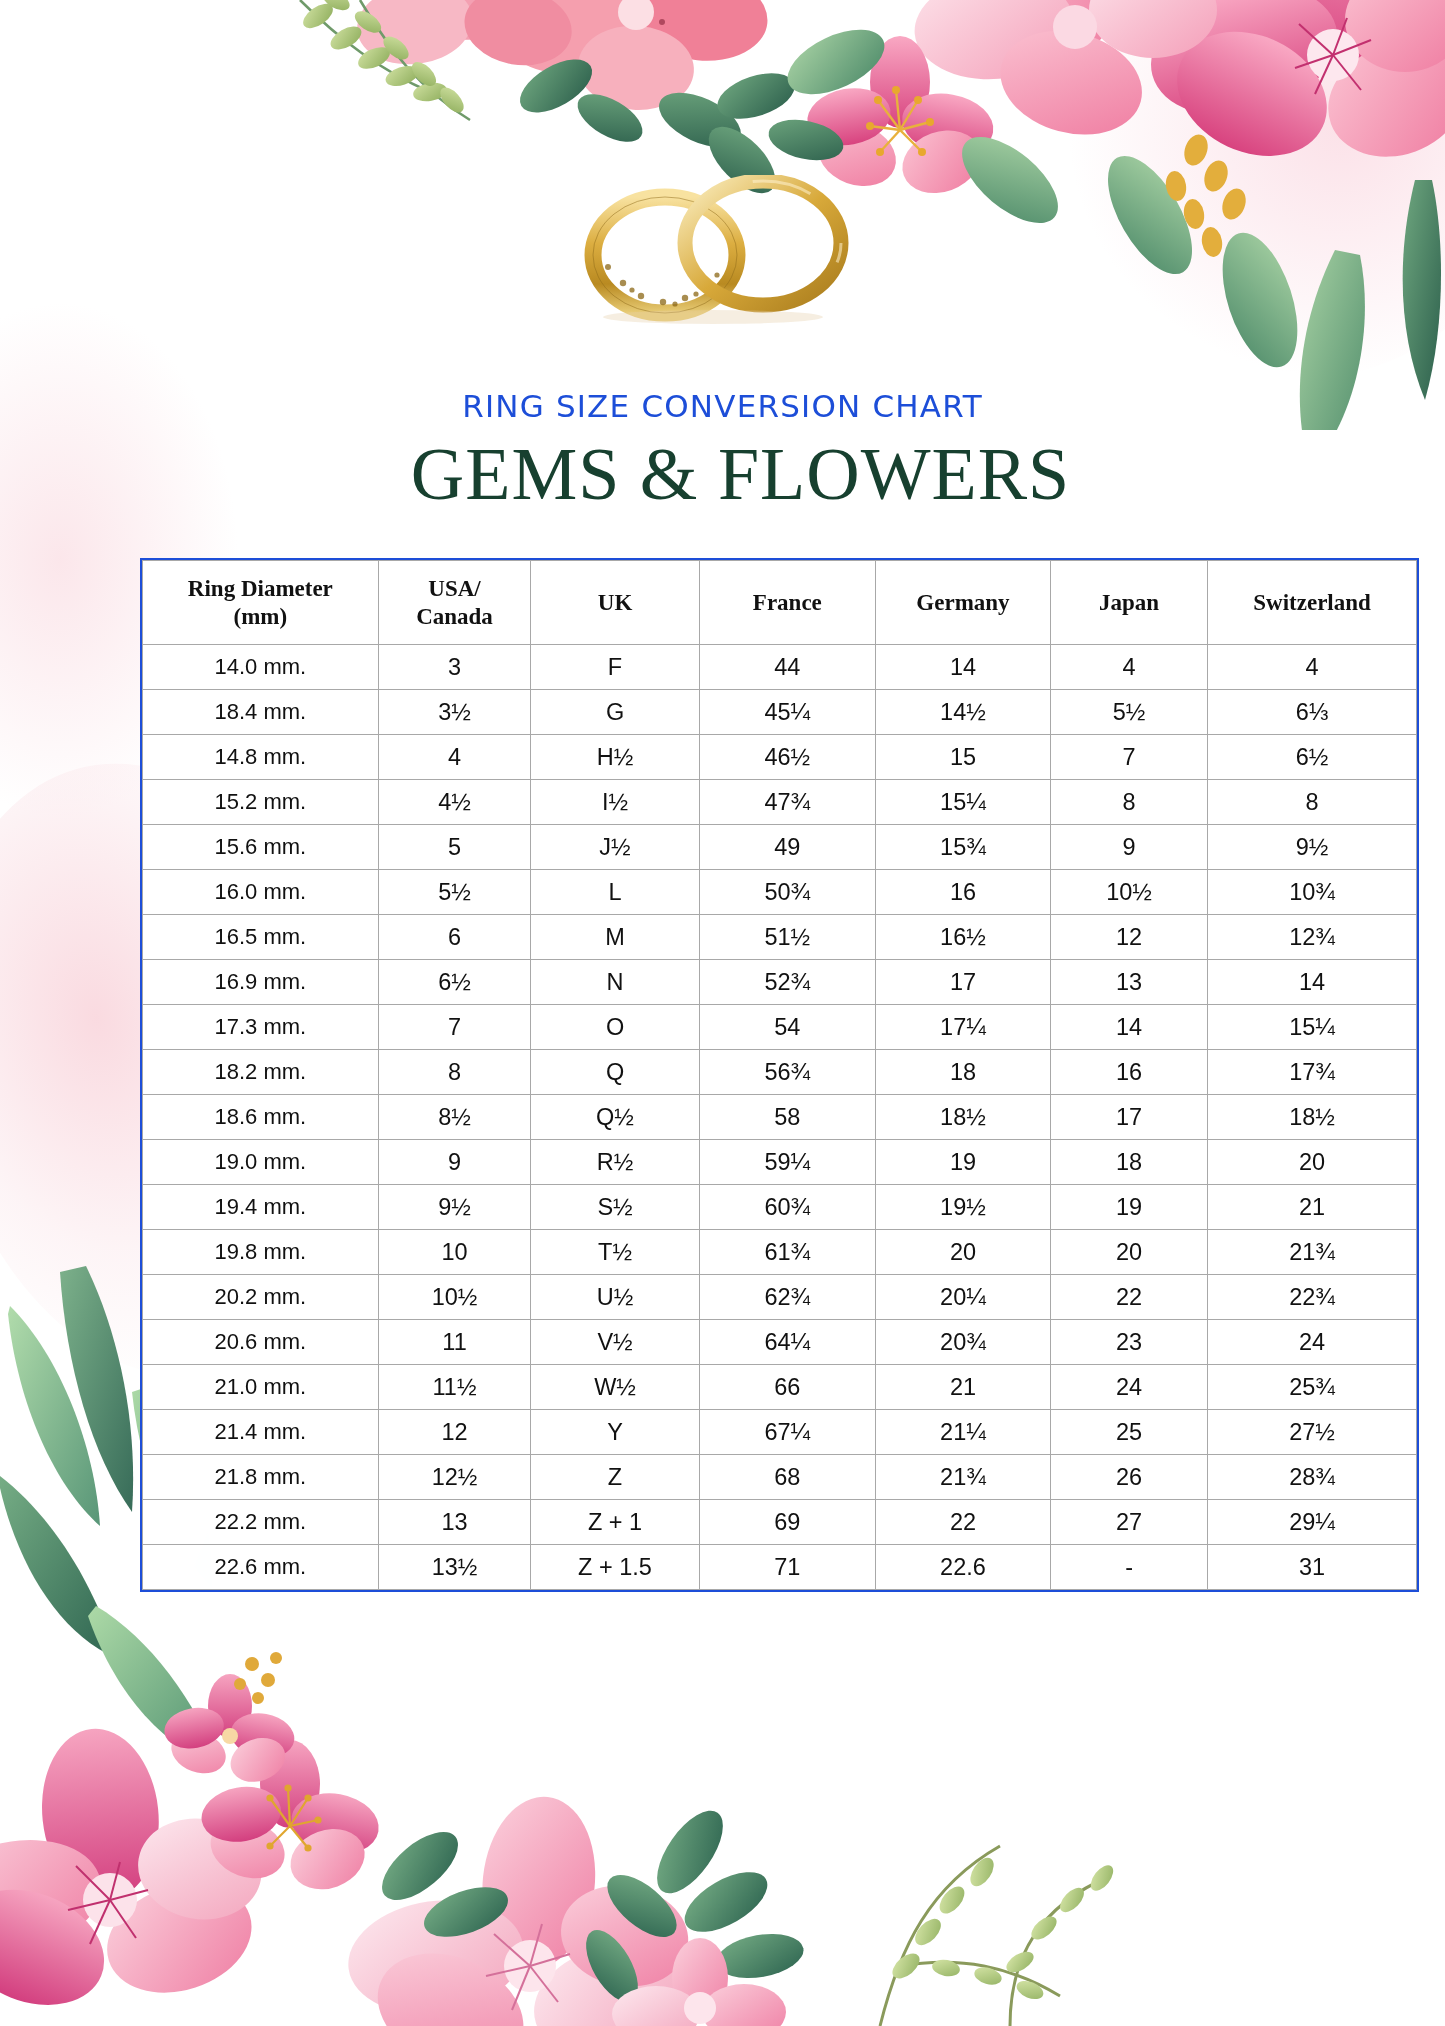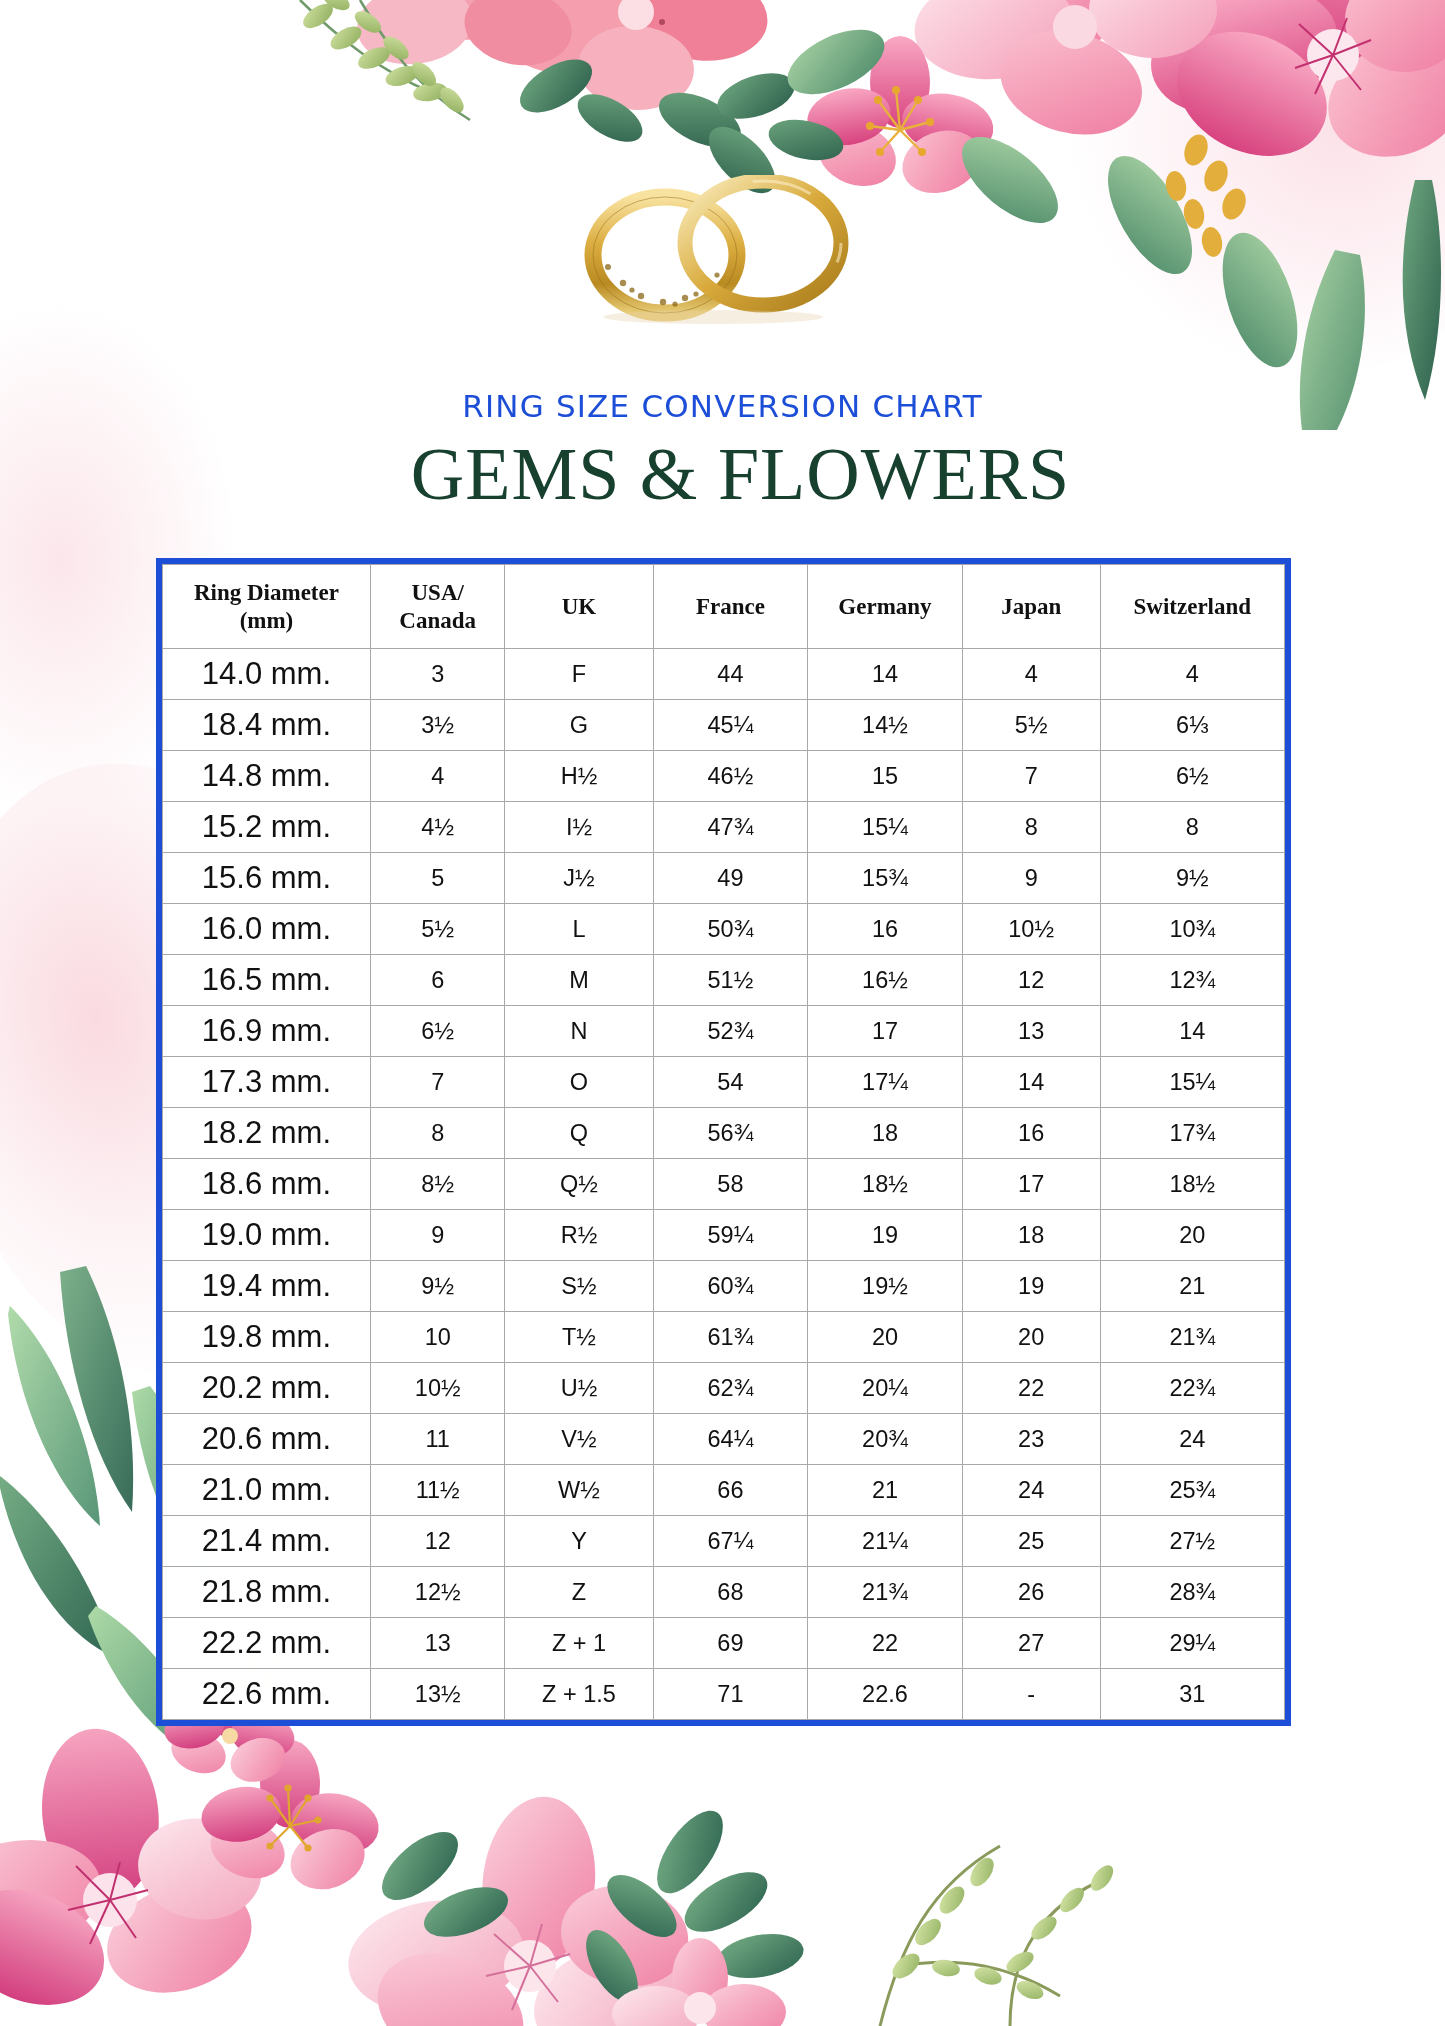--- a/index.html
+++ b/index.html
@@ -58,25 +58,25 @@
     letter-spacing: 1px;
     color: #17402f;
     font-weight: 400;
     z-index: 5;
     padding-left: 36px;
   }
 
   
   .table-wrap {
     position: absolute;
-    left: 156px;
+    left: 140px;
     top: 558px;
-    width: 1135px;
+    width: 1279px;
     z-index: 6;
-    border: 6px solid #1d4ed8;
+    border: 2px solid #1d4ed8;
     background: rgba(255,255,255,0.93);
   }
   table {
     border-collapse: collapse;
     width: 100%;
     background: rgba(255,255,255,0.92);
   }
   th, td {
     border: 1px solid #a8a8a8;
     text-align: center;
@@ -91,21 +91,21 @@
     line-height: 1.18;
     height: 84px;
     vertical-align: middle;
   }
   tbody td {
     font-size: 23.5px;
     padding: 7px 4px;
     height: 45px;
     white-space: nowrap;
   }
-  tbody td.col-dia { font-size: 31px; }
+  tbody td.col-dia { font-size: 22px; }
 
   
   col.c0 { width: 210px; }
   col.c1 { width: 136px; }
   col.c2 { width: 150px; }
   col.c3 { width: 157px; }
   col.c4 { width: 156px; }
   col.c5 { width: 140px; }
   col.c6 { width: 186px; }
 </style>

